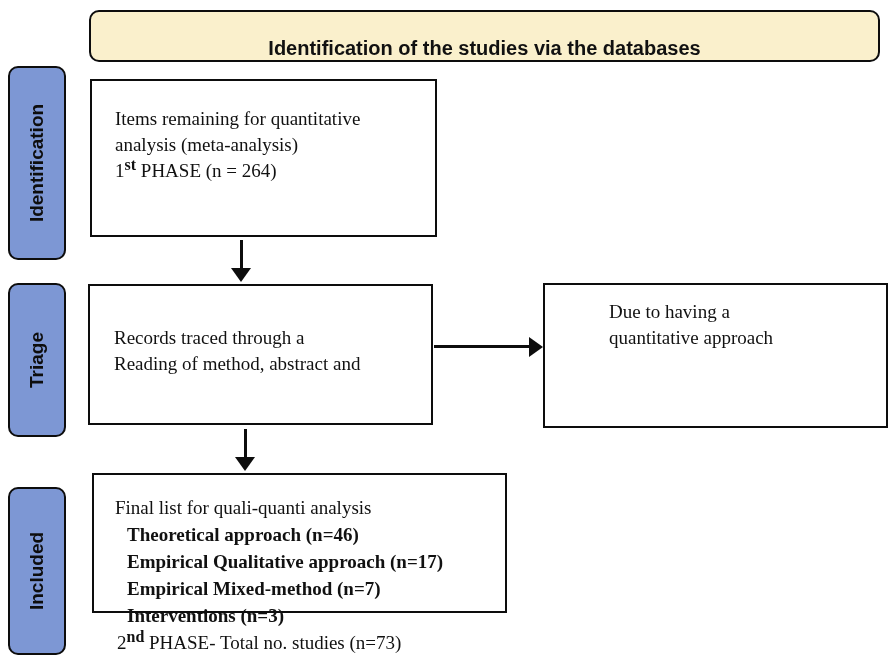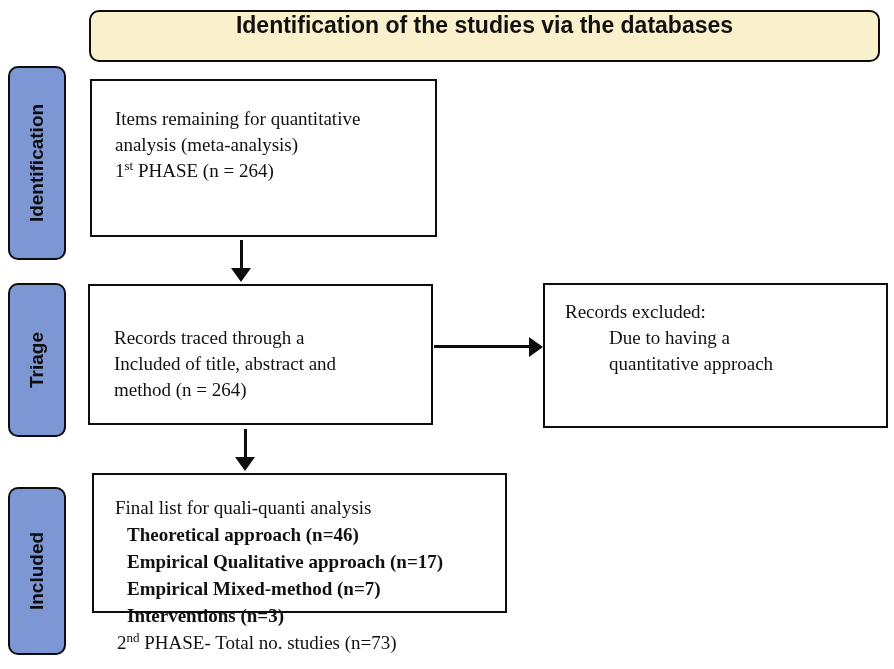--- a/index.html
+++ b/index.html
@@ -9,23 +9,23 @@
     background:#ffffff;
     font-family:"Liberation Serif", serif;
     color:#111;
     overflow:hidden;
   }
   
   .banner{
     position:absolute;left:89px;top:10px;width:787px;height:48px;
     background:var(--banner-fill,#FAF0CC);
     border:2.5px solid #0d0d0d;border-radius:10px;
-    display:flex;align-items:flex-start;justify-content:center;
+    display:flex;align-items:flex-end;justify-content:center;
     font-family:"Liberation Sans", sans-serif;
-    font-weight:bold;font-size:23px;letter-spacing:0px;
+    font-weight:bold;font-size:20px;letter-spacing:0px;
   }
   
   .stage{
     position:absolute;left:8px;width:54px;
     background:var(--sidebar-fill,#7D97D4);
     border:2.5px solid #0d0d0d;border-radius:10px;
   }
   .stage span{
     position:absolute;top:50%;left:50%;
     transform:translate(-50%,-50%) rotate(-90deg);
@@ -43,21 +43,21 @@
     font-size:19px;line-height:26px;
     box-sizing:border-box;
   }
   .box-phase1{left:90px;top:79px;width:347px;height:158px;padding:25px 10px 0 23px;}
   .box-triage{left:88px;top:284px;width:345px;height:141px;padding:39px 10px 0 24px;}
   .box-excluded{left:543px;top:283px;width:345px;height:145px;padding:14px 10px 0 20px;}
   .box-included{left:92px;top:473px;width:415px;height:140px;padding:19px 8px 0 21px;line-height:27px;}
   .indent44{padding-left:44px;}
   .indent12{padding-left:12px;font-weight:bold;}
   .indent2{padding-left:2px;}
-  sup.ord{font-size:13px;line-height:0;}
+  sup.ord{font-size:16px;line-height:0;font-weight:bold;}
   
   .stem-v{position:absolute;width:3px;background:#0d0d0d;}
   .stem-h{position:absolute;height:3px;background:#0d0d0d;}
   .head-down{position:absolute;width:0;height:0;
     border-left:10px solid transparent;border-right:10px solid transparent;
     border-top:14px solid #0d0d0d;}
   .head-right{position:absolute;width:0;height:0;
     border-top:10px solid transparent;border-bottom:10px solid transparent;
     border-left:14px solid #0d0d0d;}
 </style>
@@ -84,29 +84,27 @@
     <div>Items remaining for quantitative</div>
     <div>analysis (meta-analysis)</div>
     <div><span>1</span><sup class="ord">st</sup><span> PHASE (n = 264)</span></div>
   </div>
 
   <div class="stem-v" style="left:240px;top:240px;height:30px;"></div>
   <div class="head-down" style="left:231px;top:268px;"></div>
 
   <div class="flowbox box-triage">
     <div>Records traced through a</div>
-    <div>Included of title, abstract and</div>
-    <div>method (n = 264)</div>
+    <div>Reading of method, abstract and</div>
   </div>
 
   <div class="stem-h" style="left:434px;top:345px;width:97px;"></div>
   <div class="head-right" style="left:529px;top:337px;"></div>
 
   <div class="flowbox box-excluded">
-    <div>Records excluded:</div>
     <div class="indent44">Due to having a</div>
     <div class="indent44">quantitative approach</div>
   </div>
 
   <div class="stem-v" style="left:244px;top:429px;height:30px;"></div>
   <div class="head-down" style="left:235px;top:457px;"></div>
 
   <div class="flowbox box-included">
     <div>Final list for quali-quanti analysis</div>
     <div class="indent12">Theoretical approach (n=46)</div>

